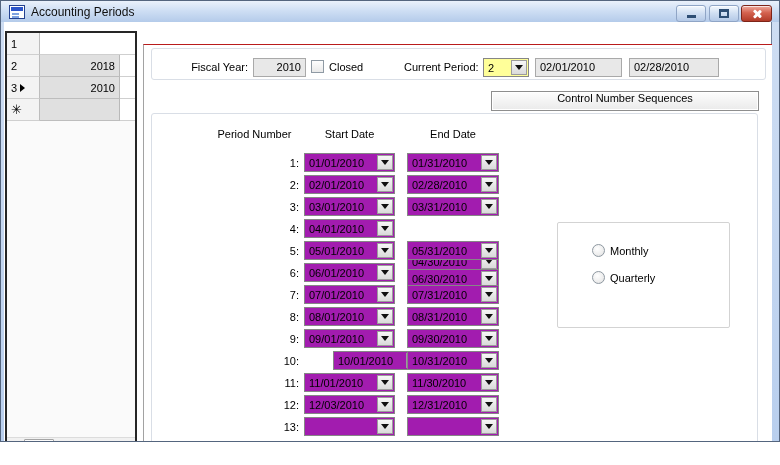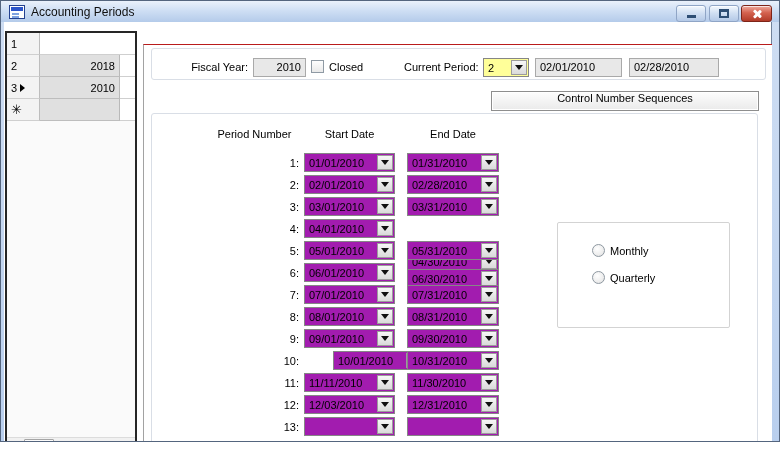--- a/index.html
+++ b/index.html
@@ -341,21 +341,21 @@
     <span class="combo" style="left:255px; top:237px; width:92px;">
       <span class="combo-text">10/31/2010</span>
       <span class="combo-btn">
                   <span class="arrow-down"></span>
                 </span>
     </span>
             </div>
             <div>
     <span class="period-row-label" style="left:77px; top:263px; width:70px;">11:</span>
     <span class="combo" style="left:152px; top:259px; width:91px;">
-      <span class="combo-text">11/11/2010</span>
+      <span class="combo-text">11/01/2010</span>
       <span class="combo-btn">
                   <span class="arrow-down"></span>
                 </span>
     </span>
     <span class="combo" style="left:255px; top:259px; width:92px;">
       <span class="combo-text">11/30/2010</span>
       <span class="combo-btn">
                   <span class="arrow-down"></span>
                 </span>
     </span>

